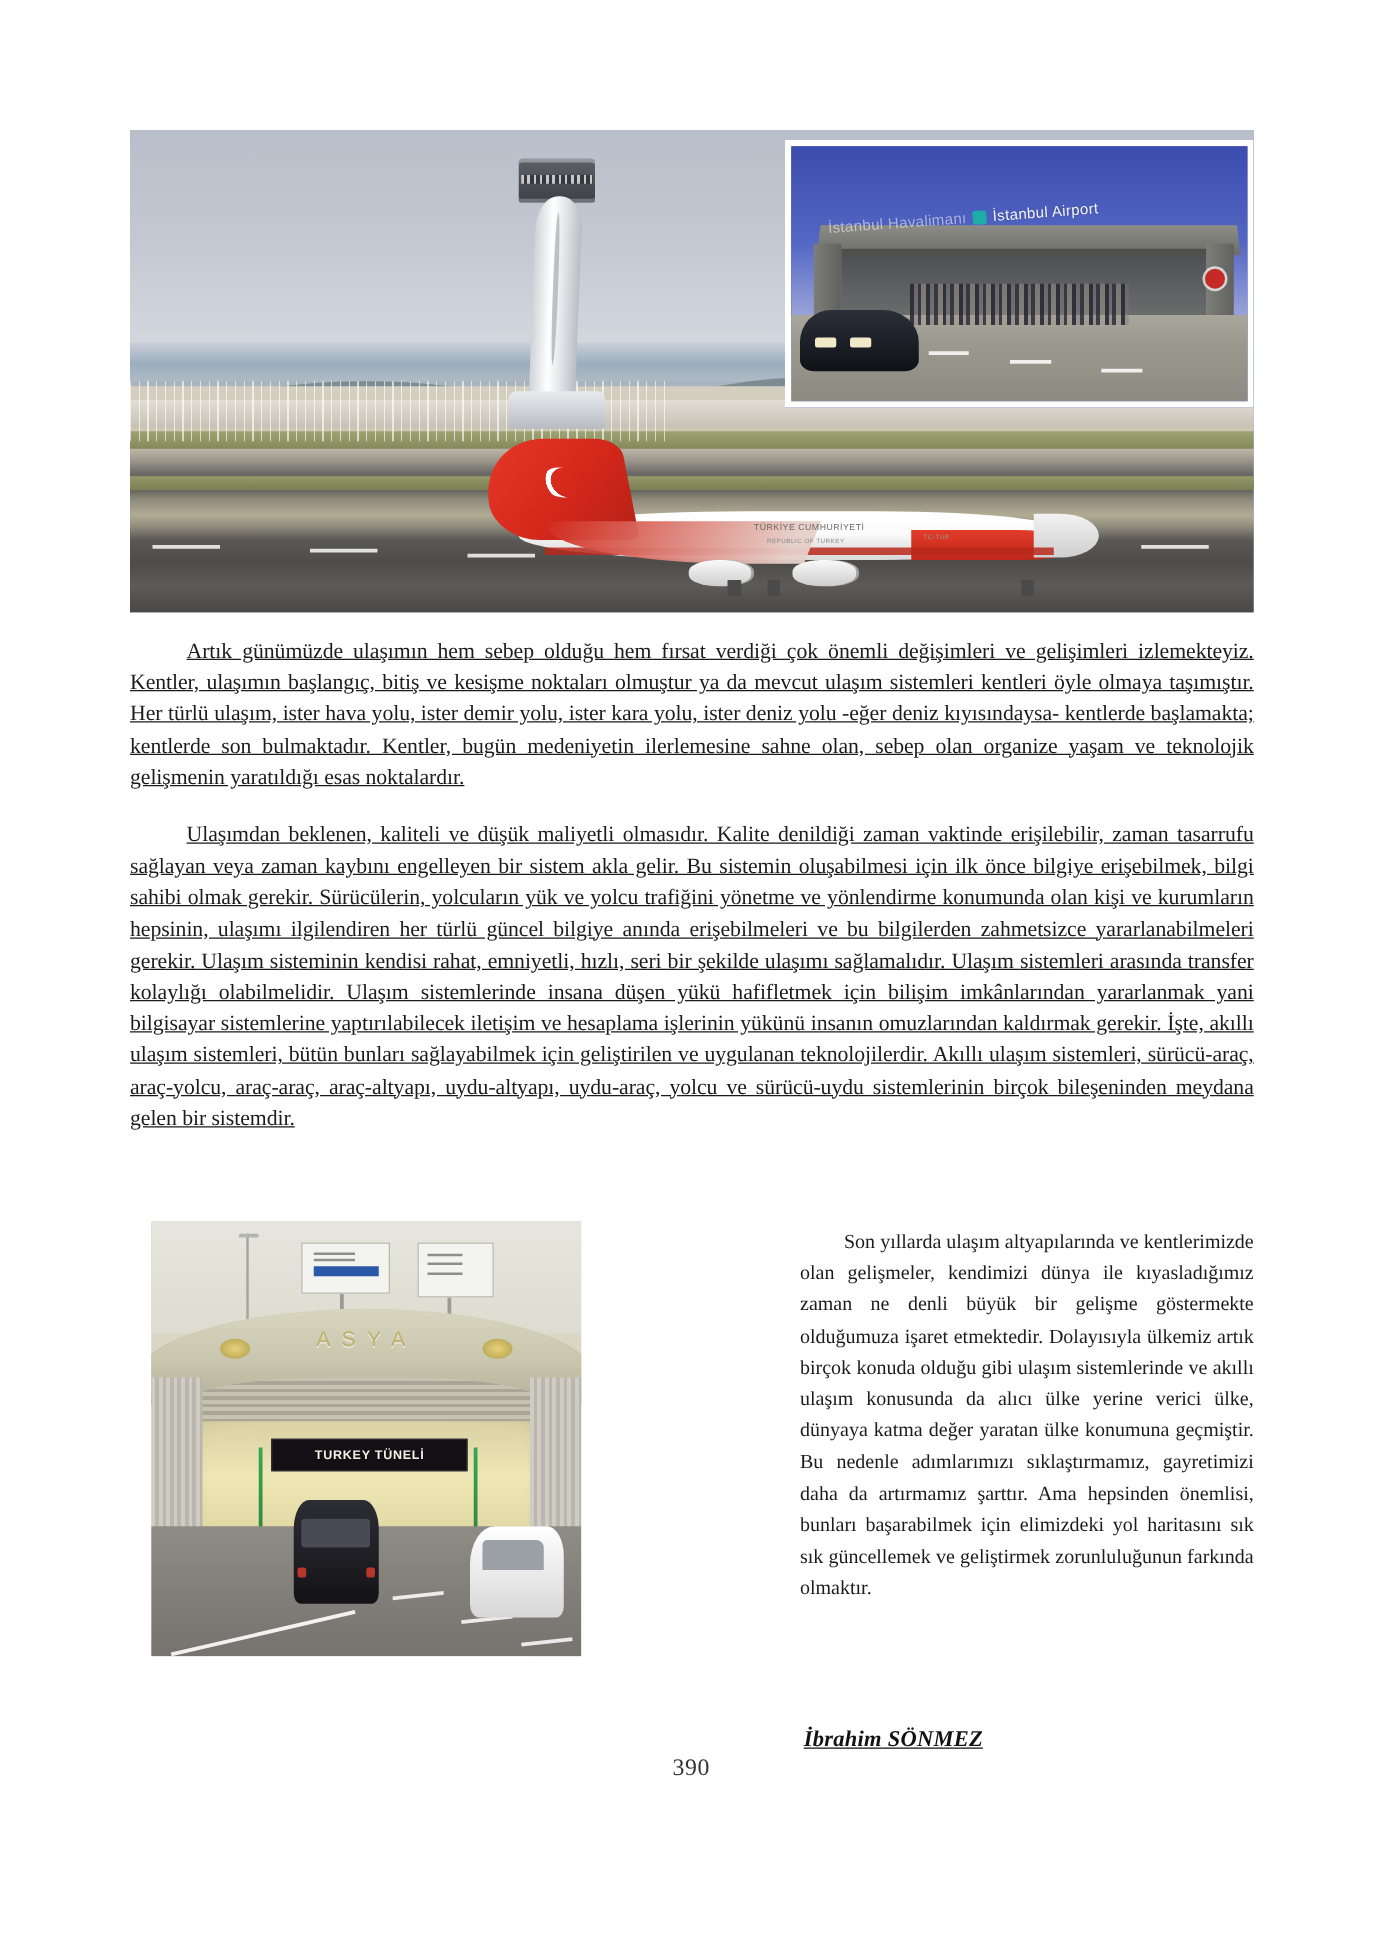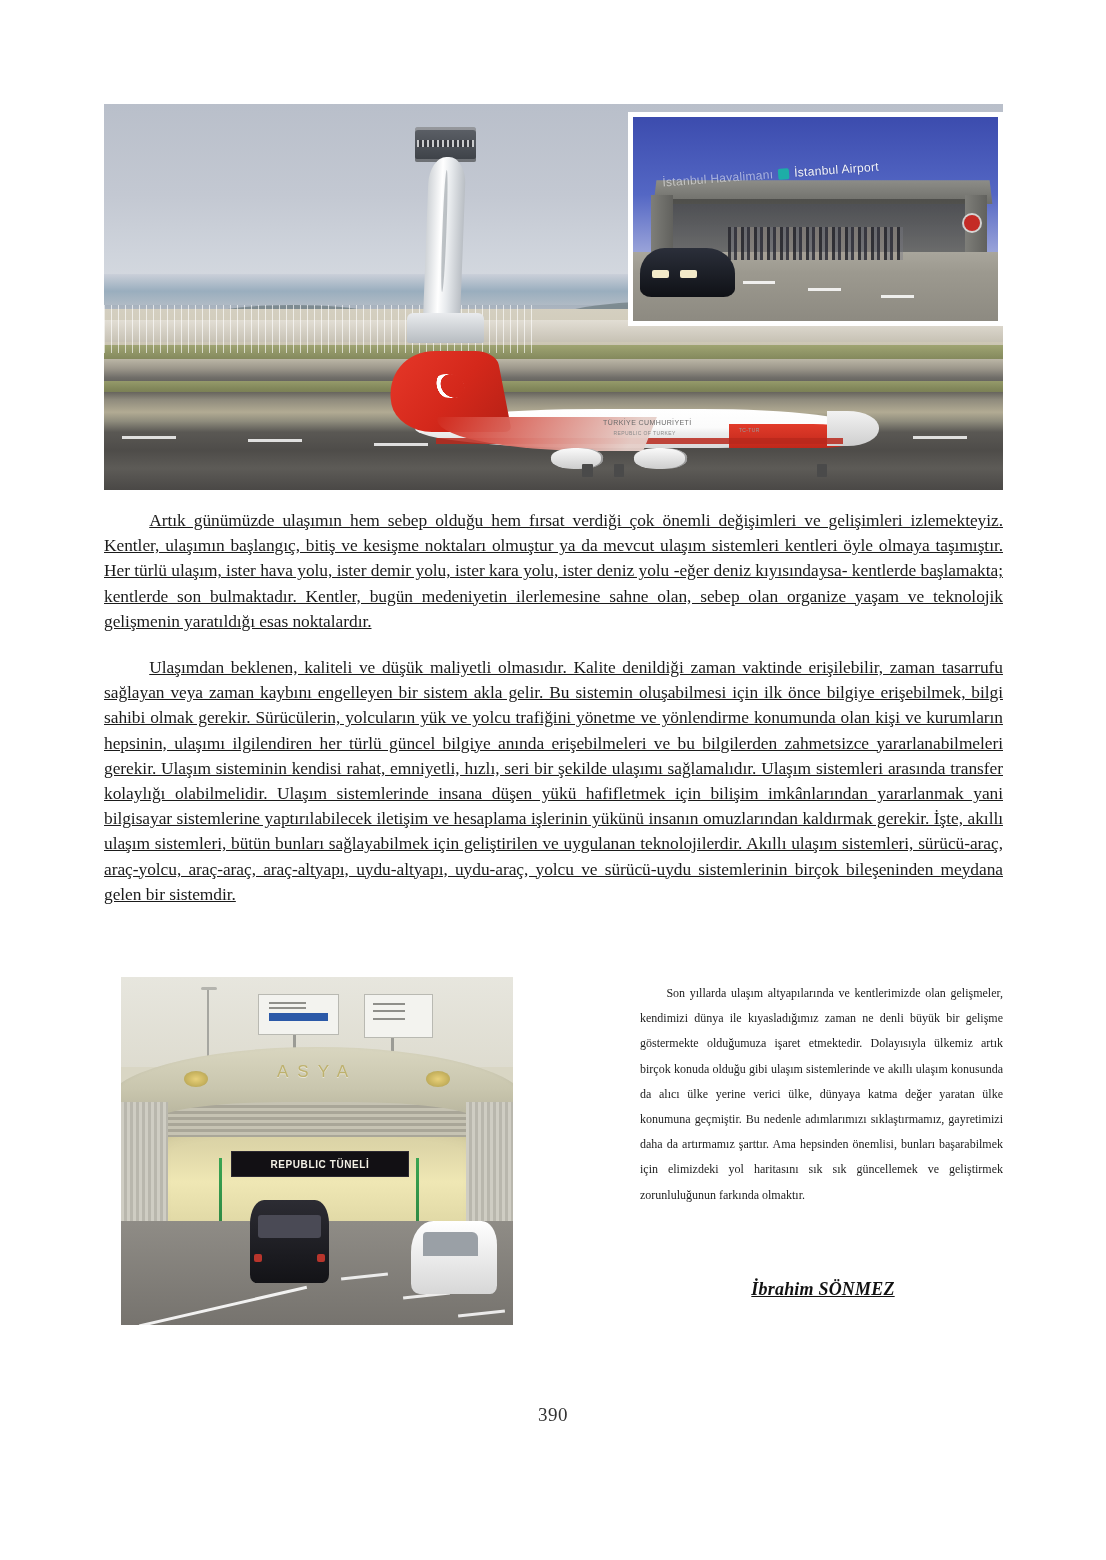--- a/index.html
+++ b/index.html
@@ -272,21 +272,21 @@
   }
   p { margin: 0; }
   p.indent { text-indent: 2.6em; text-decoration: underline; }
   #para1 { top: 508px; }
   #para2 { top: 655px; }
 
   
   .photo-tunnel {
     position: absolute;
     left: 121px; top: 977px;
-    width: 392px; height: 348px;
+    width: 344px; height: 348px;
     overflow: hidden;
     background: #d9d6c4;
   }
   .tun-sky {
     position: absolute; left: 0; right: 0; top: 0; height: 26%;
     background: linear-gradient(#e7e6de, #dedcd0);
   }
   .portal-arch {
     position: absolute; left: -4%; top: 20%; width: 108%; height: 22%;
     background: linear-gradient(#d9d6c0, #c9c6ae 55%, #b4b19a);
@@ -407,32 +407,32 @@
     content: ""; position: absolute; left: -6px; top: 0; width: 16px; height: 3px;
     background: #b4b4ae; border-radius: 2px;
   }
 
   
   .right-col {
     position: absolute;
     left: 640px; top: 981px;
     width: 363px;
     text-align: justify;
-    font-size: 12px;
+    font-size: 16px;
     line-height: 25.2px;
     color: #1b1b1b;
   }
   .right-col p { text-indent: 2.2em; }
 
   
   .signature {
     position: absolute;
     right: 103px;
-    top: 1279px;
-    text-align: center;
+    top: 1381px;
+    text-align: left;
     width: 360px;
   }
   .author {
     font-weight: bold;
     font-style: italic;
     font-size: 18px;
     text-decoration: underline;
     letter-spacing: .2px;
     color: #121212;
   }
@@ -562,21 +562,21 @@
     <div class="asya-text">ASYA</div>
     <div class="arch-light l"></div>
     <div class="arch-light r"></div>
 
     <div class="tunnel-mouth"></div>
     <div class="tunnel-ceiling"></div>
     <div class="tunnel-wall-l"></div>
     <div class="tunnel-wall-r"></div>
 
     <div class="led-sign">
-      <span>REPUBLIC TÜNELİ</span>
+      <span>TURKEY TÜNELİ</span>
     </div>
 
     <div class="green-post l"></div>
     <div class="green-post r"></div>
 
     <div class="tun-road">
       <div class="lane-solid"></div>
       <div class="lane-dash" style="left:56%;width:12%;top:52%"></div>
       <div class="lane-dash" style="left:72%;width:12%;top:70%"></div>
       <div class="lane-dash" style="left:86%;width:12%;top:88%"></div>

